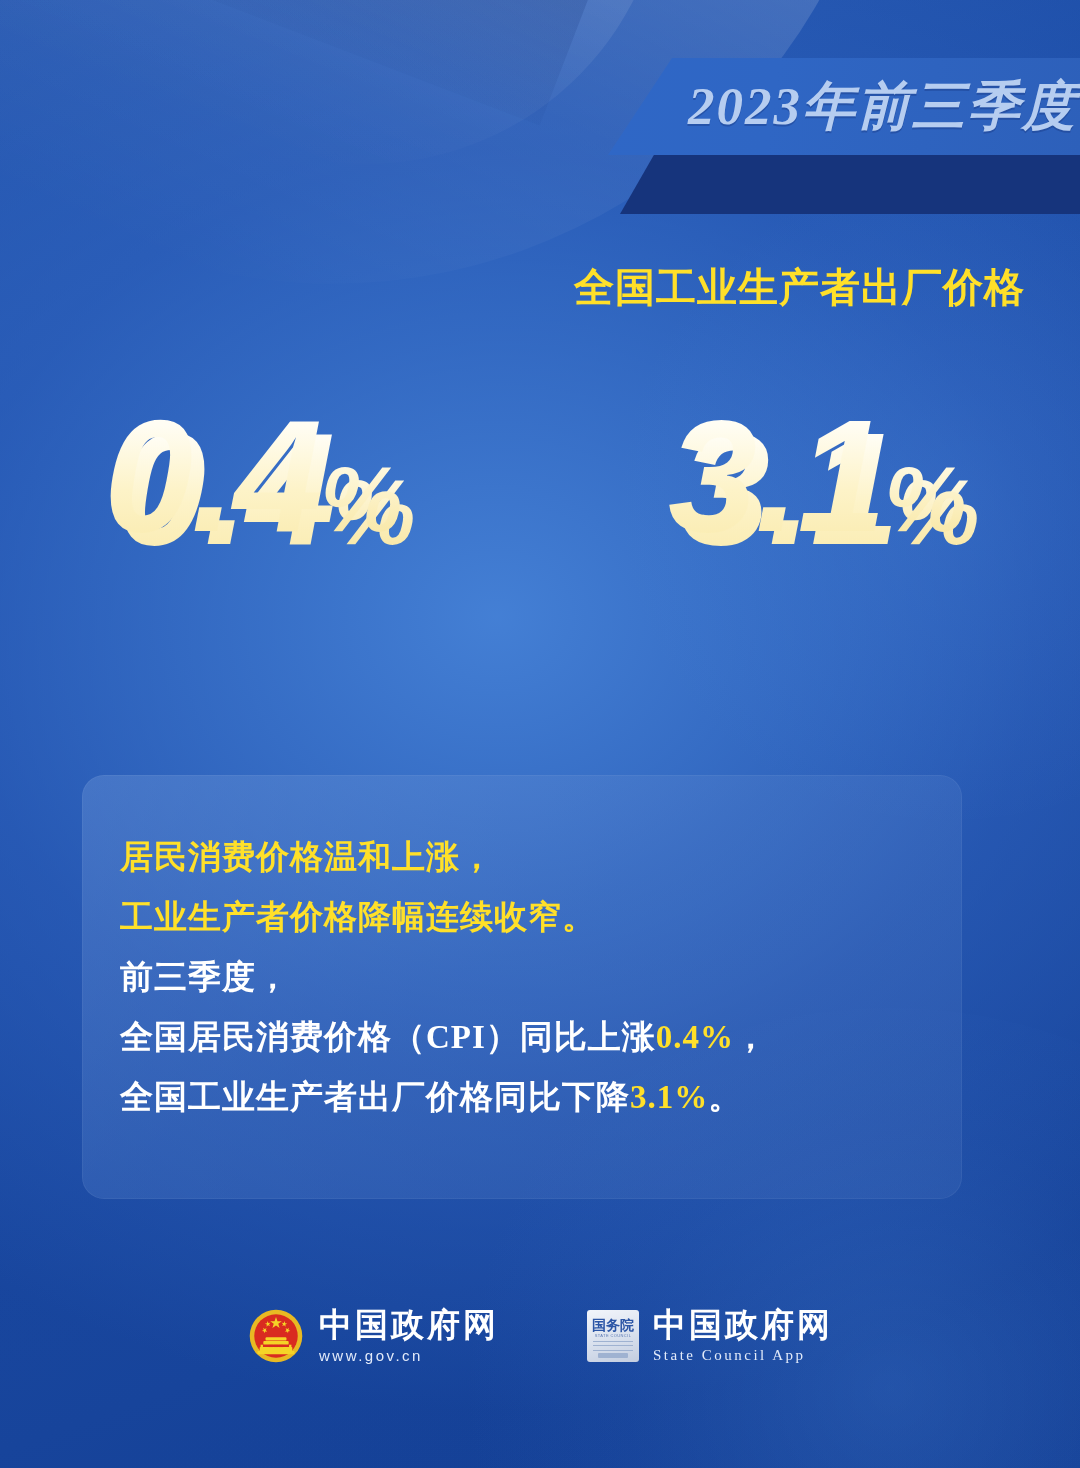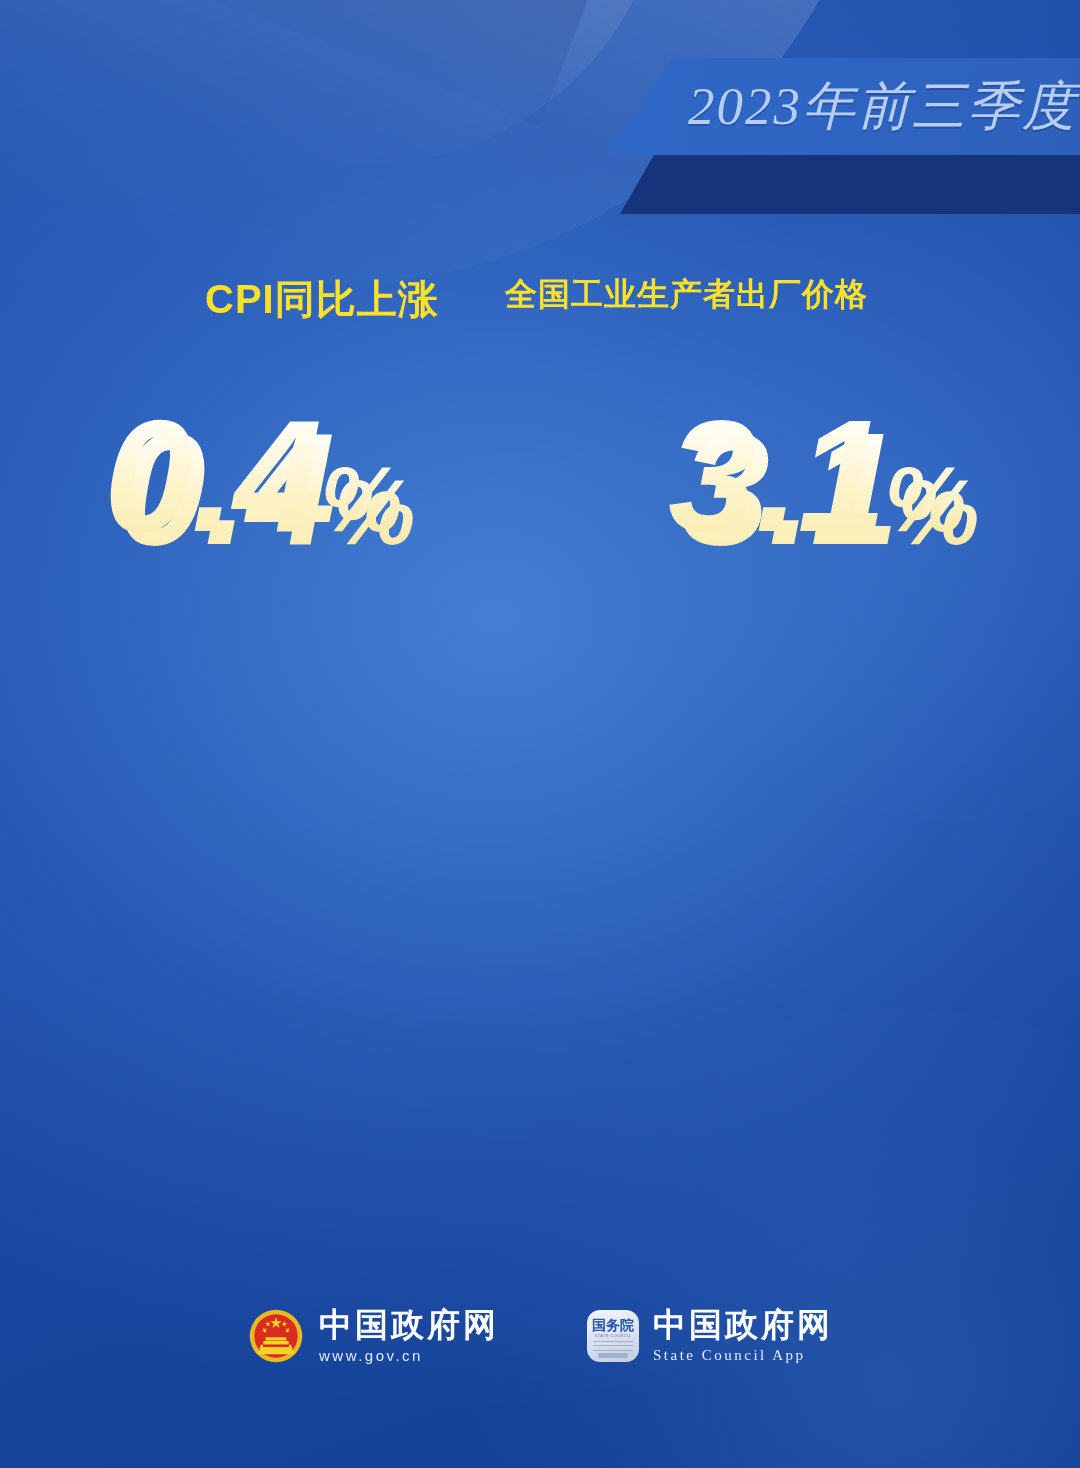--- a/index.html
+++ b/index.html
@@ -58,43 +58,44 @@
   .ribbon{
     position:absolute; left:608px; top:0; width:472px; height:97px;
     background:linear-gradient(100deg,#2f67c6 0%,#2f66c4 35%,#2d60ba 100%);
     clip-path:polygon(64px 0, 100% 0, 100% 100%, 0 100%);
     display:flex; align-items:center; justify-content:flex-start;
   }
   .ribbon-text{
     margin-left:80px;
     font-family:"Liberation Serif", serif;
     font-style:italic;
-    font-weight:400;
+    font-weight:700;
     font-size:53px;
     letter-spacing:2px;
     color:#b6cdf0;
     white-space:nowrap;
     text-shadow:0 2px 0 rgba(20,50,120,0.35);
   }
 
   
   .stats{ position:absolute; left:0; top:258px; width:1080px; height:330px; }
   .stat-heads{ position:relative; width:1080px; height:120px; }
 
   .head-left{
     position:absolute; left:205px; top:14px;
     font-size:40px; font-weight:700; letter-spacing:1px;
     color:#ffe029;
     white-space:nowrap;
   }
   .head-right{
-    position:absolute; right:55px; top:16px;
+    position:absolute; right:55px; top:4px;
     width:520px;
-    font-size:32px; font-weight:700; letter-spacing:1px;
+    font-size:40px; font-weight:700; letter-spacing:1px;
     color:#ffe029;
+    text-align:right;
     line-height:1.25;
   }
 
   
   .nums{ position:relative; width:1080px; height:200px; margin-top:18px; }
   .bignum{
     position:absolute;
     font-family:"Liberation Sans", sans-serif;
     font-weight:700; font-style:italic;
     white-space:nowrap;
@@ -156,21 +157,21 @@
 
   .emblem{ width:58px; height:58px; position:relative; flex:0 0 auto; }
   .logo-txt{ display:flex; flex-direction:column; justify-content:center; }
   .logo-cn{
     font-size:33px; font-weight:700; color:#ffffff; letter-spacing:3px; line-height:1.1;
   }
   .logo-en{
     font-size:15px; color:#e3ebfa; letter-spacing:2.5px; line-height:1.3; margin-top:3px;
   }
   .sc-icon{
-    width:52px; height:52px; border-radius:13px; flex:0 0 auto;
+    width:52px; height:52px; border-radius:3px; flex:0 0 auto;
     background:linear-gradient(165deg,#f2f5fb 0%,#d6deec 60%,#c3cddf 100%);
     position:relative; overflow:hidden;
   }
   .sc-icon .sc-cn{
     position:absolute; left:0; right:0; top:7px;
     text-align:center; font-size:14px; font-weight:700; color:#2b55a6; letter-spacing:0px;
   }
   .sc-icon .sc-sub{
     position:absolute; left:0; right:0; top:23px;
     text-align:center; font-size:4px; color:#5b79b4; letter-spacing:.4px;
@@ -200,21 +201,20 @@
   <div class="ribbon-wrap">
     <div class="ribbon-shadow"></div>
     <div class="ribbon">
       <span class="ribbon-text">2023年前三季度</span>
     </div>
   </div>
 
   <div class="stats">
 
     <div class="stat-heads">
-      <div class="head-left">CPI同比上涨</div>
       <div class="head-right">
         <div>全国工业生产者出厂价格</div>
       </div>
     </div>
 
     <div class="nums">
 
       <div class="bignum num-cpi">
         <div class="shadowlayer" aria-hidden="true">
           <span class="val">0.4</span><span class="pct">%</span>
@@ -229,20 +229,29 @@
           <span class="val">3.1</span><span class="pct">%</span>
         </div>
         <div class="toplayer">
           <span class="val">3.1</span><span class="pct">%</span>
         </div>
       </div>
 
     </div>
   </div>
 
+  <div class="panel">
+    <div class="panel-body">
+      <div class="ln y">居民消费价格温和上涨，</div>
+      <div class="ln y">工业生产者价格降幅连续收窄。</div>
+      <div class="ln">前三季度，</div>
+      <div class="ln"><span>全国居民消费价格（CPI）同比上涨</span><span class="hl">0.4%</span><span>，</span></div>
+      <div class="ln"><span>全国工业生产者出厂价格同比下降</span><span class="hl">3.1%</span><span>。</span></div>
+    </div>
+  </div>
 
   <div class="footer">
 
     <div class="logo">
       <span class="emblem">
         <svg viewBox="0 0 64 64" width="58" height="58" aria-hidden="true">
           <circle cx="32" cy="32" r="29" fill="#e8b923"></circle>
           <circle cx="32" cy="32" r="24" fill="#d92b20"></circle>
           <g fill="#f5d427">
             <polygon points="32,11 33.6,15.6 38.4,15.6 34.5,18.5 36,23.1 32,20.3 28,23.1 29.5,18.5 25.6,15.6 30.4,15.6"></polygon>

